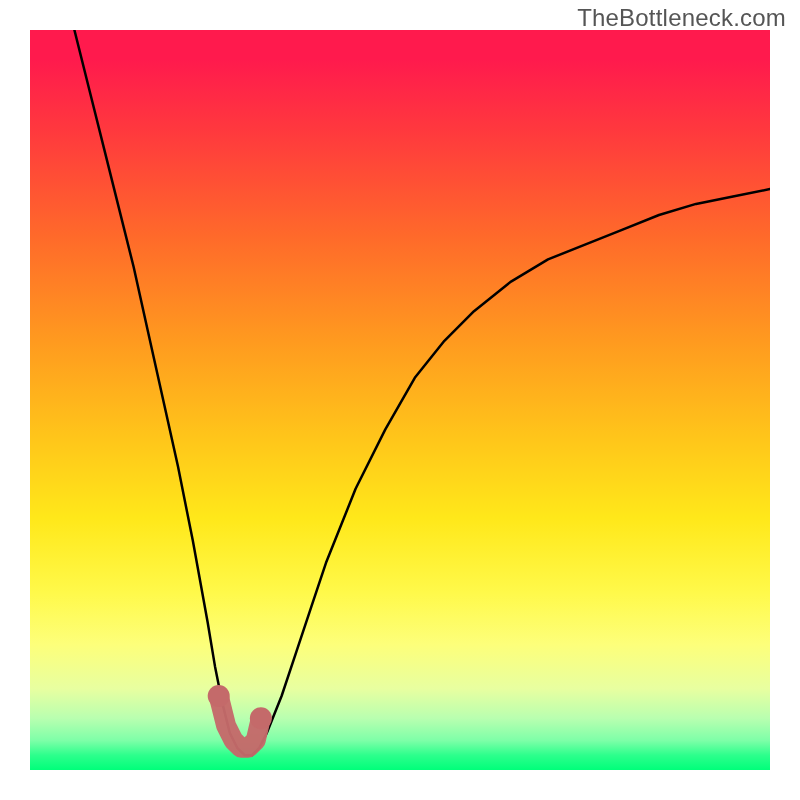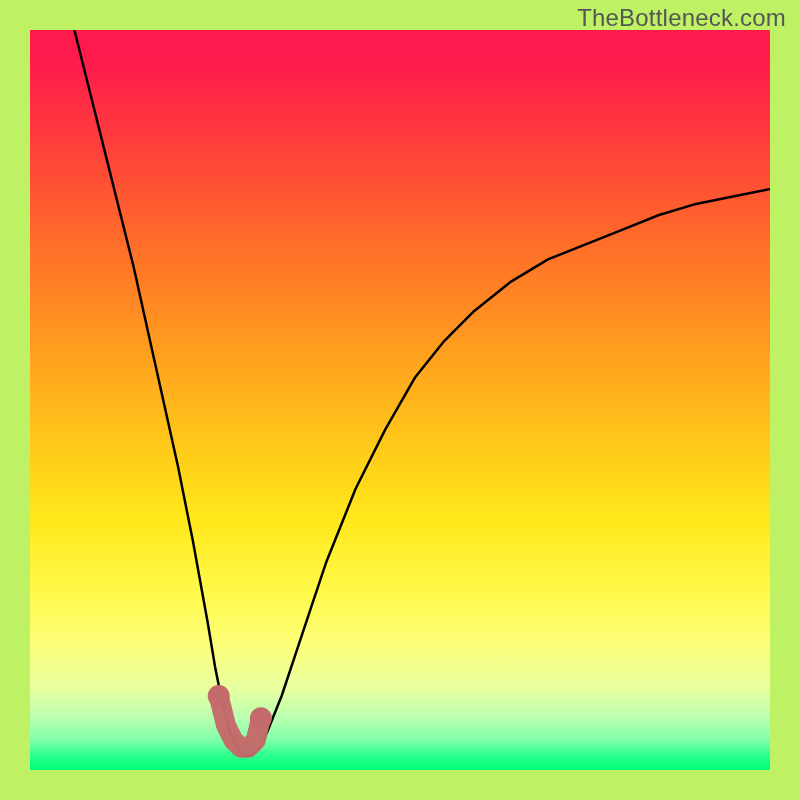--- a/index.html
+++ b/index.html
@@ -8,21 +8,21 @@
     width: 800px;
     height: 800px;
     background: #000;
     overflow: hidden;
     font-family: Arial, Helvetica, sans-serif;
   }
   .stage {
     position: relative;
     width: 800px;
     height: 800px;
-    background: #bef264;
+    background: #ffffff;
   }
   .watermark {
     position: absolute;
     top: 4px;
     right: 14px;
     color: #555;
     font-size: 24px;
     font-weight: 400;
     letter-spacing: 0.2px;
     z-index: 10;

